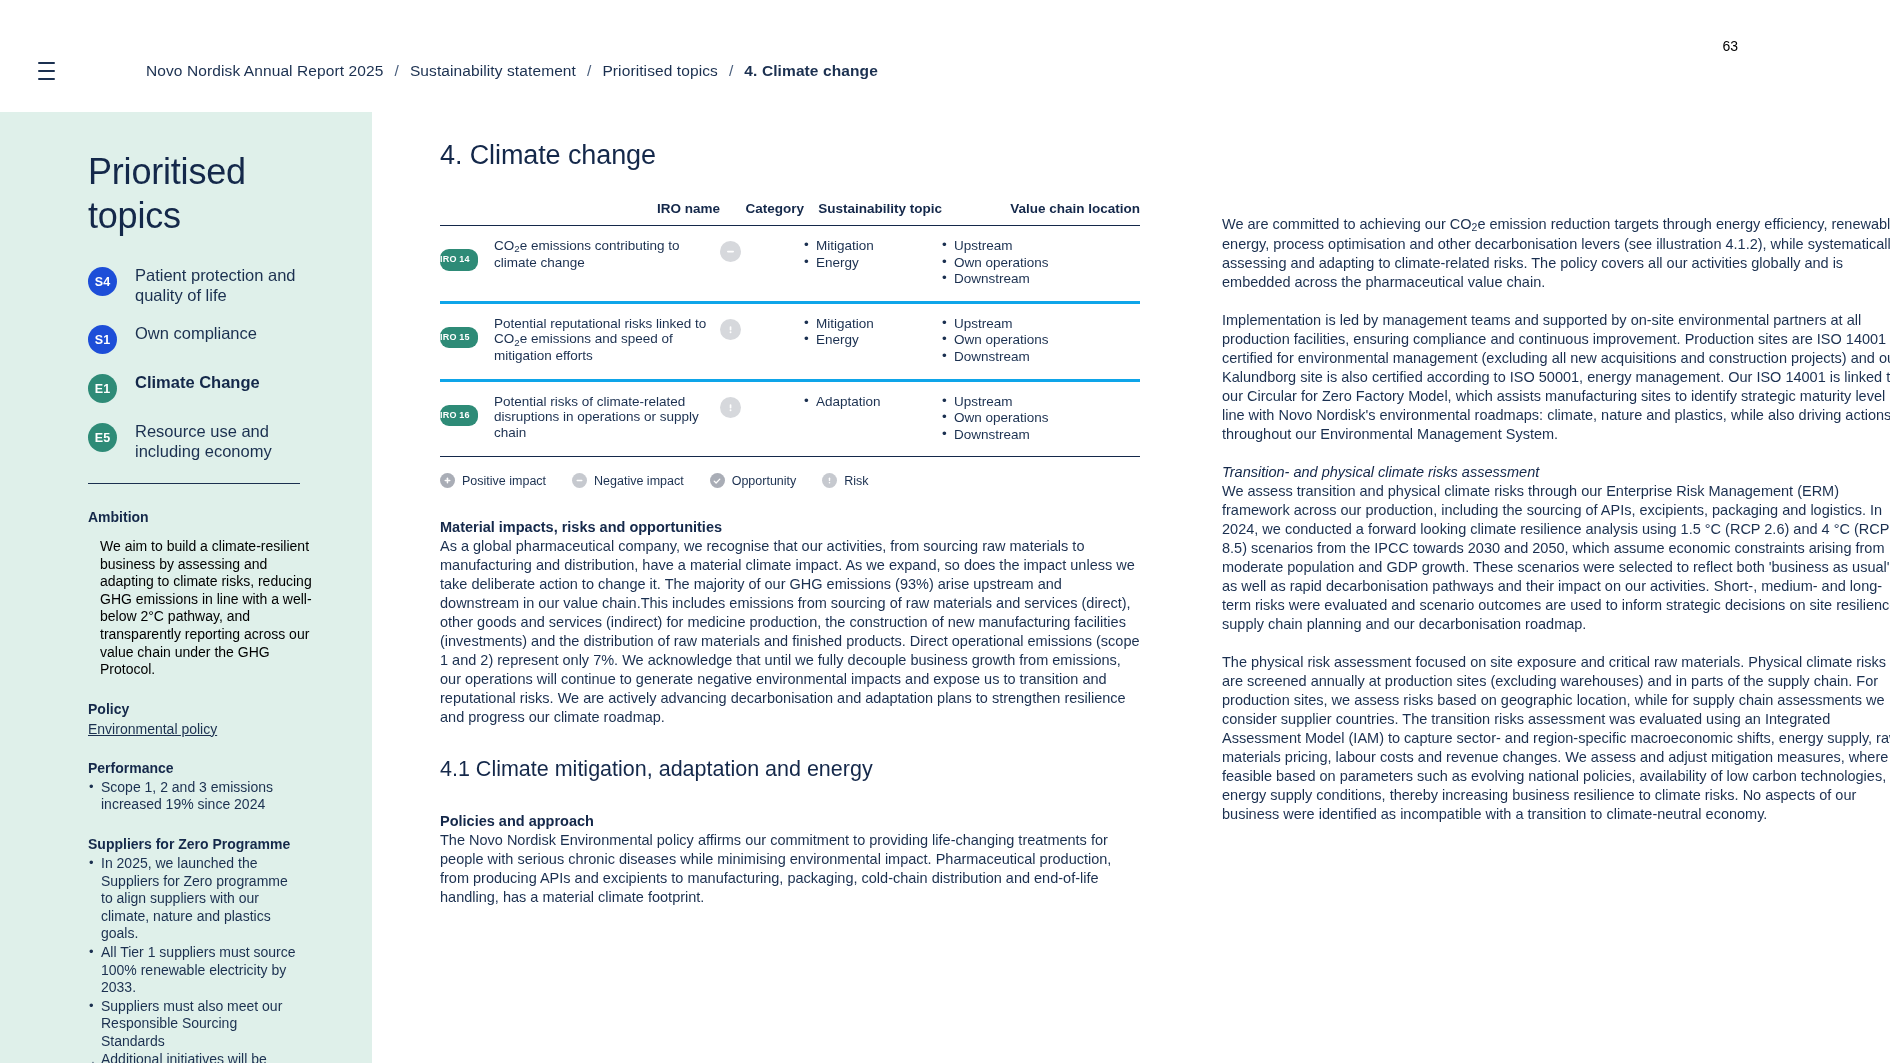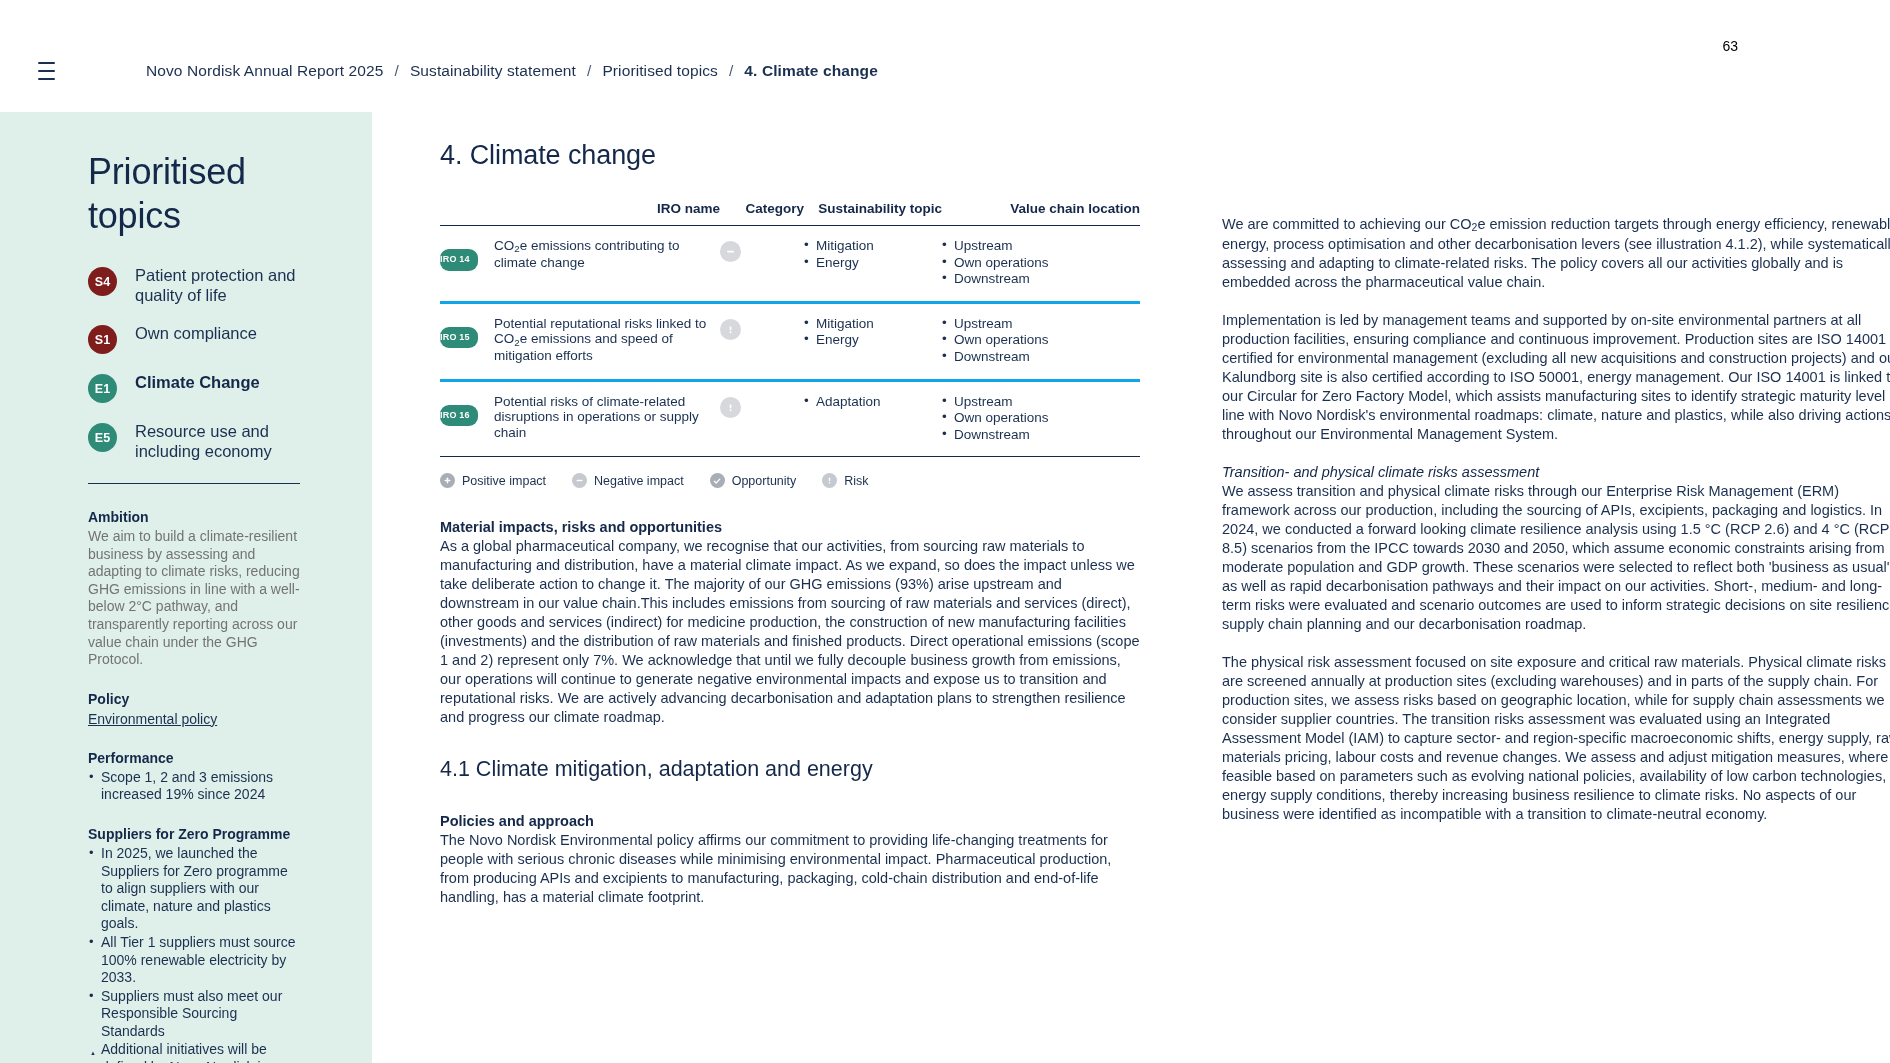--- a/index.html
+++ b/index.html
@@ -97,21 +97,21 @@
     height: 29px;
     border-radius: 50%;
     display: flex;
     align-items: center;
     justify-content: center;
     font-size: 12.5px;
     font-weight: bold;
     color: #ffffff;
     margin-top: 1px;
   }
-  .nav-badge.pink   { background: #7f1d1d; }
+  .nav-badge.pink   { background: #1d4ed8; }
   .nav-badge.teal   { background: #2e8b77; }
   .nav-label {
     margin-left: 18px;
     font-size: 16.5px;
     line-height: 19.5px;
     color: #1b3050;
     max-width: 175px;
   }
   .nav-item.active .nav-label { font-weight: bold; color: #14284a; }
 
@@ -126,22 +126,22 @@
   .side-h {
     font-size: 14px;
     font-weight: bold;
     color: #14284a;
     margin: 0 0 2px 0;
     line-height: 18px;
   }
   .side-p {
     font-size: 14px;
     line-height: 17.6px;
-    color: #737373;
-    margin: 0;
+    color: #000000;
+    margin: 12px;
     max-width: 212px;
   }
   .side-link {
     font-size: 14px;
     line-height: 18px;
     color: #1b3050;
     text-decoration: underline;
     cursor: pointer;
   }
   .side-ul {

